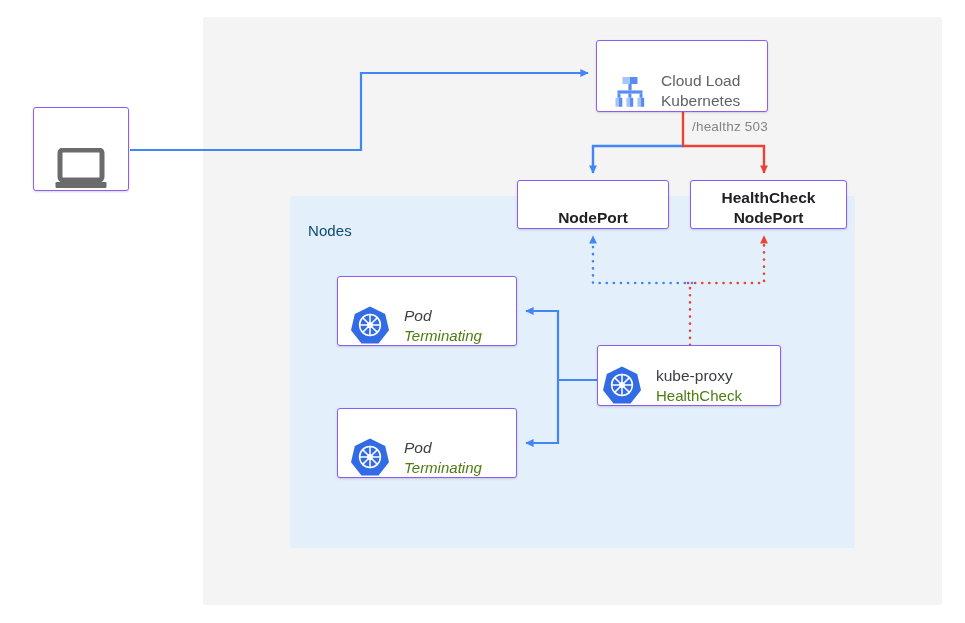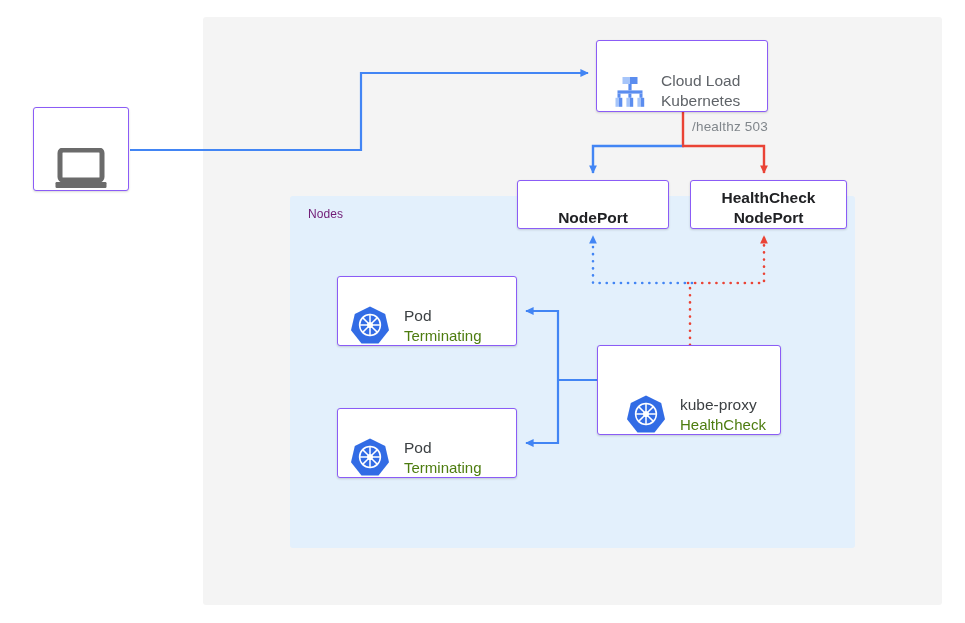--- a/index.html
+++ b/index.html
@@ -31,23 +31,23 @@
     left: 290px;
     top: 196px;
     width: 565px;
     height: 352px;
     background: #e3f0fc;
     border-radius: 3px;
   }
   .region-label {
     position: absolute;
     left: 308px;
-    top: 207px;
-    font-size: 12px;
-    color: #701a75;
+    top: 222px;
+    font-size: 15px;
+    color: #0c4a6e;
     letter-spacing: .1px;
   }
 
   
   .card {
     position: absolute;
     background: #ffffff;
     border: 1px solid #8b5cf6;
     border-radius: 3px;
     box-shadow: 0 1px 2px rgba(0,0,0,.10), 0 1px 3px rgba(0,0,0,.06);
@@ -93,29 +93,29 @@
   .np-box .np-label {
     font-weight: bold;
     font-size: 15.5px;
     color: #202124;
     line-height: 1.3;
   }
   .np-1 { left: 517px; top: 180px; width: 152px; height: 49px; }
   .np-2 { left: 690px; top: 180px; width: 157px; height: 49px; }
 
   
-  .pod-box { width: 180px; height: 70px; padding-left: 12px; }
+  .pod-box { width: 180px; height: 70px; padding-left: 12px; font-style: italic; }
   .pod-1 { left: 337px; top: 276px; }
   .pod-2 { left: 337px; top: 408px; }
   .kube-ico { width: 40px; height: 40px; flex: 0 0 40px; margin-right: 14px; }
 
   
   .kp-box {
-    left: 597px; top: 345px; width: 184px; height: 90px;
-    padding-left: 28px;
+    left: 597px; top: 345px; width: 184px; height: 61px;
+    padding-left: 4px;
   }
 
   
   .wires {
     position: absolute;
     left: 0; top: 0;
     width: 965px; height: 623px;
     pointer-events: none;
   }
   .healthz-label {

